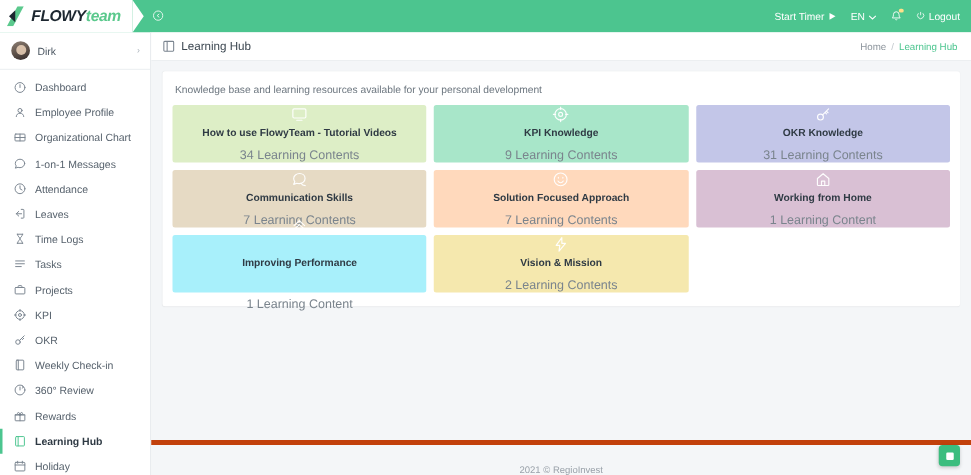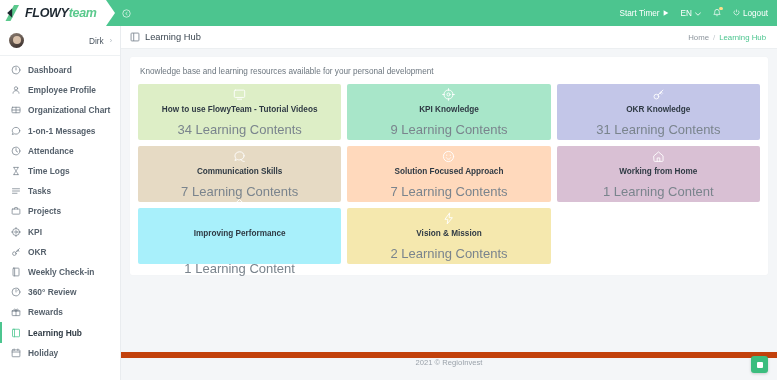--- a/index.html
+++ b/index.html
@@ -77,32 +77,31 @@
     width: 15px; height: 15px; border-radius: 50%;
     flex: 0 0 15px; overflow: hidden;
     background: linear-gradient(160deg,#8d7f74 0%,#5d5048 55%,#32292a 100%);
     position: relative;
   }
   .avatar:after {
     content: ""; position: absolute; left: 3.5px; top: 3px;
     width: 8px; height: 8px; border-radius: 50%;
     background: rgba(236,210,186,0.85);
   }
-  .user-name { font-size: 8.3px; color: #4a5560; flex: 1; text-align: right; }
+  .user-name { font-size: 8.3px; color: #4a5560; flex: 1; }
   .user-chev { font-size: 7px; color: #aab3bb; }
 
   .nav { padding-top: 4px; }
   .nav-item {
     display: flex; align-items: center; gap: 7px;
     height: 20.2px; padding-left: 9px;
     font-size: 8.4px; color: #56616c;
     cursor: pointer;
     border-left: 2px solid transparent;
     white-space: nowrap;
-    font-weight: bold;
   }
   .nav-item .ni {
     width: 10px; flex: 0 0 10px; display: flex;
     align-items: center; justify-content: center; color: #7b8590;
   }
   .nav-item.active {
     border-left-color: #4cc58f;
     color: #2f3a44; font-weight: bold;
   }
   .nav-item.active .ni { color: #4cc58f; }
@@ -130,39 +129,39 @@
   .panel {
     background: #ffffff;
     border-radius: 2px;
     padding: 9px 8px 11px 8px;
     box-shadow: 0 0 1px rgba(0,0,0,0.06);
   }
   .subtitle { font-size: 8.2px; color: #6c767f; padding: 1px 2px 8px 2px; }
 
   .grid { display: grid; grid-template-columns: repeat(3, 1fr); gap: 6px; }
   .card {
-    height: 56px; border-radius: 2px;
+    height: 46px; border-radius: 2px;
     display: flex; flex-direction: column;
     align-items: center; justify-content: center;
     cursor: pointer; text-align: center; padding: 0 4px;
   }
   .card-icon {
     color: rgba(255,255,255,0.92);
     margin-bottom: 4px; display: flex;
     align-items: center; justify-content: center;
     height: 14px;
   }
   .card-title { font-size: 8.2px; font-weight: bold; color: #2f3a44; line-height: 1.1; }
-  .card-sub { font-size: 13px; color: #7a848d; margin-top: 7px; }
+  .card-sub { font-size: 10px; color: #7a848d; margin-top: 7px; }
 
   .footer {
     flex: 0 0 28px; display: flex;
-    align-items: flex-start; justify-content: center;
+    align-items: flex-end; justify-content: center;
     font-size: 7.6px; color: #9aa2aa;
-    border-top: 6px solid #c2410c;
+    border-top: 4px solid #c2410c;
     background: #f4f6f8;
   }
 
   .fab {
     position: absolute; right: 9px; bottom: 7px;
     width: 17px; height: 17px; border-radius: 3px;
     background: #3bbd7e;
     display: flex; align-items: center; justify-content: center;
     cursor: pointer;
     box-shadow: 0 1px 3px rgba(0,0,0,0.18);
@@ -283,20 +282,30 @@
           <span>1-on-1 Messages</span>
         </div>
         <div class="nav-item">
           <span class="ni">
             <svg width="10" height="10" viewBox="0 0 16 16" fill="none" stroke="currentColor" stroke-width="1.25" stroke-linecap="round" stroke-linejoin="round">
               <circle cx="8" cy="8" r="6.3"></circle>
               <path d="M8 4.3 L8 8 L10.6 9.6"></path>
             </svg>
           </span>
           <span>Attendance</span>
+        </div>
+        <div class="nav-item">
+          <span class="ni">
+            <svg width="10" height="10" viewBox="0 0 16 16" fill="none" stroke="currentColor" stroke-width="1.25" stroke-linecap="round" stroke-linejoin="round">
+              <path d="M9.6 2.4H12a1 1 0 0 1 1 1v9.2a1 1 0 0 1-1 1H9.6"></path>
+              <path d="M6.4 11 L3.2 8 L6.4 5"></path>
+              <path d="M3.2 8 H10"></path>
+            </svg>
+          </span>
+          <span>Leaves</span>
         </div>
         <div class="nav-item">
           <span class="ni">
             <svg width="10" height="10" viewBox="0 0 16 16" fill="none" stroke="currentColor" stroke-width="1.25" stroke-linecap="round" stroke-linejoin="round">
               <path d="M4.4 2.2h7.2M4.4 13.8h7.2"></path>
               <path d="M4.8 2.2c0 3 3.2 4.2 3.2 5.8S4.8 10.8 4.8 13.8"></path>
               <path d="M11.2 2.2c0 3-3.2 4.2-3.2 5.8s3.2 2.8 3.2 5.8"></path>
             </svg>
           </span>
           <span>Time Logs</span>

